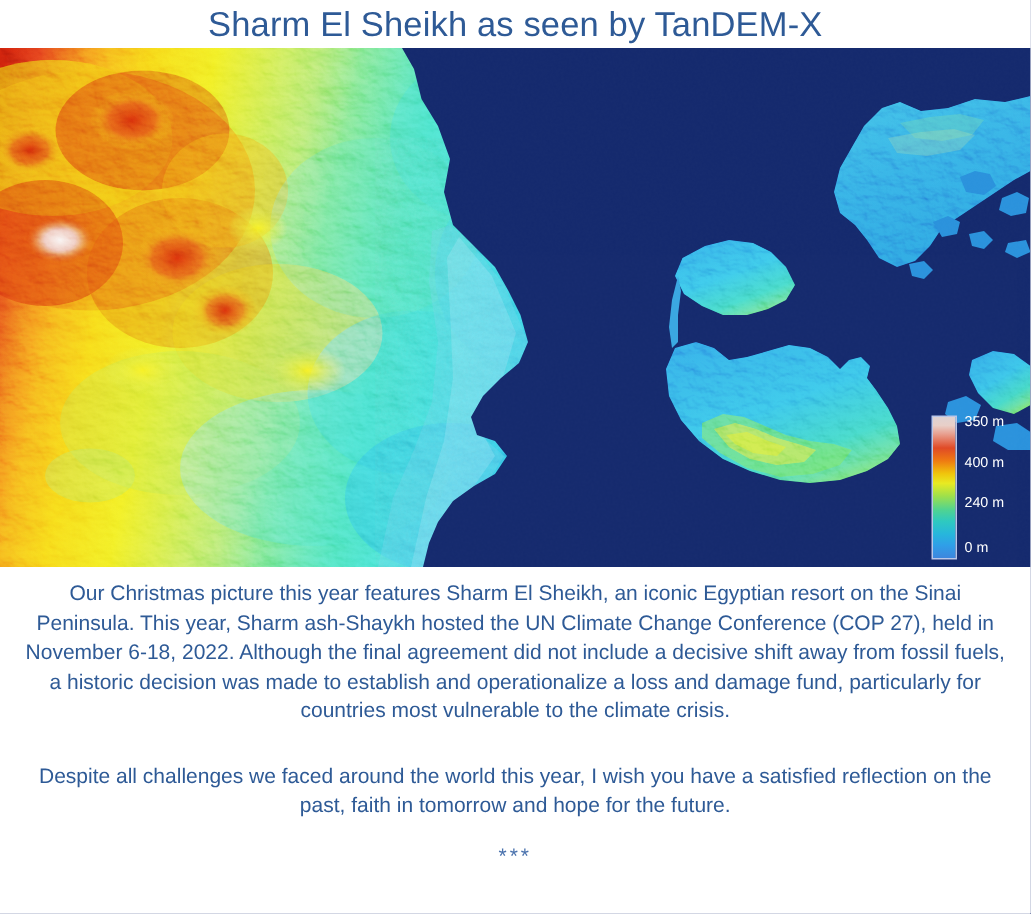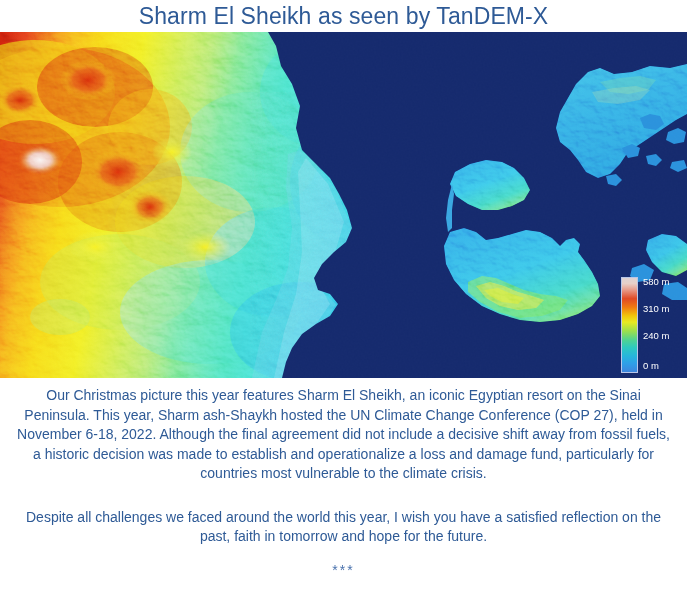--- a/index.html
+++ b/index.html
@@ -319,22 +319,22 @@
         <path d="M632,236 L644,232 L654,238 L650,248 L638,250 L630,244 Z" fill="#2b93dd"></path>
         <path d="M664,252 L678,250 L687,256 L687,268 L672,268 L662,262 Z" fill="#2b93dd"></path>
       </g>
 
       <rect x="0" y="0" width="687" height="346" fill="#ffffff" filter="url(#speckle)" opacity="0.10"></rect>
     </svg>
 
     <div class="legend">
       <div class="legend-bar"></div>
       <div class="legend-labels">
-        <div class="legend-label" style="top:2px">580 m</div>
-        <div class="legend-label" style="top:29px">310 m</div>
+        <div class="legend-label" style="top:2px">350 m</div>
+        <div class="legend-label" style="top:29px">400 m</div>
         <div class="legend-label" style="top:56px">240 m</div>
         <div class="legend-label" style="top:86px">0 m</div>
       </div>
     </div>
   </div>
 
   <div class="caption">
     <p class="para">Our Christmas picture this year features Sharm El Sheikh, an iconic Egyptian resort on the Sinai Peninsula. This year, Sharm ash-Shaykh hosted the UN Climate Change Conference (COP 27), held in November 6-18, 2022. Although the final agreement did not include a decisive shift away from fossil fuels, a historic decision was made to establish and operationalize a loss and damage fund, particularly for countries most vulnerable to the climate crisis.</p>
     <p class="para">Despite all challenges we faced around the world this year, I wish you have a satisfied reflection on the past, faith in tomorrow and hope for the future.</p>
     <div class="stars">***</div>

